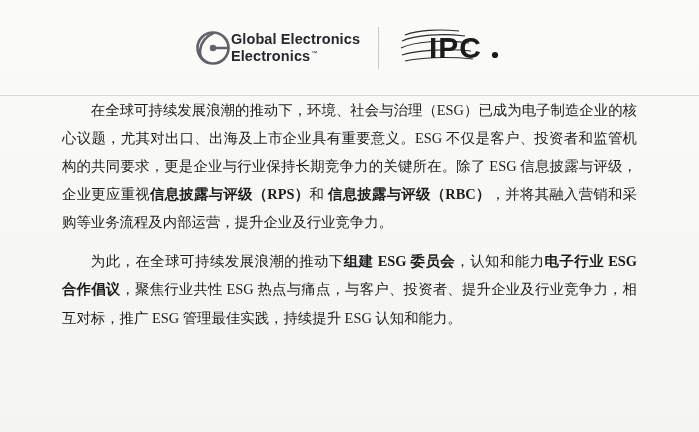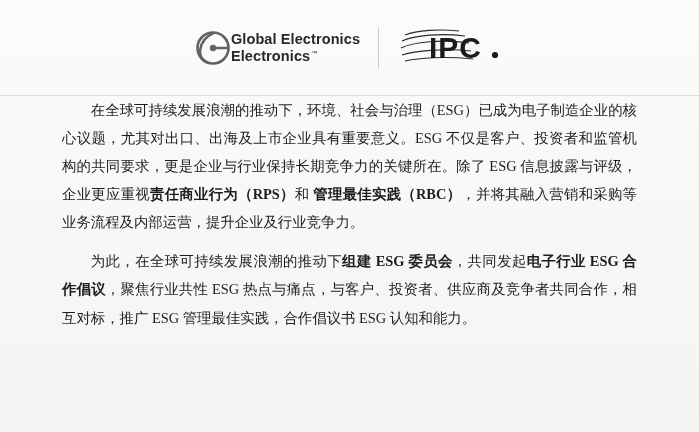--- a/index.html
+++ b/index.html
@@ -158,19 +158,19 @@
           </svg>
         </div>
       </div>
 
     </div>
     <div class="header-rule"></div>
   </div>
 
   <div class="content">
     <div>
-      <p class="para"><span>在全球可持续发展浪潮的推动下，环境、社会与治理（ESG）已成为电子制造企业的核心议题，尤其对出口、出海及上市企业具有重要意义。ESG 不仅是客户、投资者和监管机构的共同要求，更是企业与行业保持长期竞争力的关键所在。除了 ESG 信息披露与评级，企业更应重视</span><b>责任商业行为（RPS）</b><span>和 </span><b>管理最佳实践（RBC）</b><span>，并将其融入营销和采购等业务流程及内部运营，提升企业及行业竞争力。</span></p>
-      <p class="para"><span>为此，在全球可持续发展浪潮的推动下</span><b>组建 ESG 委员会</b><span>，共同发起</span><b>电子行业 ESG 合作倡议</b><span>，聚焦行业共性 ESG 热点与痛点，与客户、投资者、供应商及竞争者共同合作，相互对标，推广 ESG 管理最佳实践，合作倡议书 ESG 认知和能力。</span></p>
+      <p class="para"><span>在全球可持续发展浪潮的推动下，环境、社会与治理（ESG）已成为电子制造企业的核心议题，尤其对出口、出海及上市企业具有重要意义。ESG 不仅是客户、投资者和监管机构的共同要求，更是企业与行业保持长期竞争力的关键所在。除了 ESG 信息披露与评级，企业更应重视</span><b>信息披露与评级（RPS）</b><span>和 </span><b>信息披露与评级（RBC）</b><span>，并将其融入营销和采购等业务流程及内部运营，提升企业及行业竞争力。</span></p>
+      <p class="para"><span>为此，在全球可持续发展浪潮的推动下</span><b>组建 ESG 委员会</b><span>，认知和能力</span><b>电子行业 ESG 合作倡议</b><span>，聚焦行业共性 ESG 热点与痛点，与客户、投资者、提升企业及行业竞争力，相互对标，推广 ESG 管理最佳实践，持续提升 ESG 认知和能力。</span></p>
 
     </div>
   </div>
 
 </div>
 
 </body></html>

